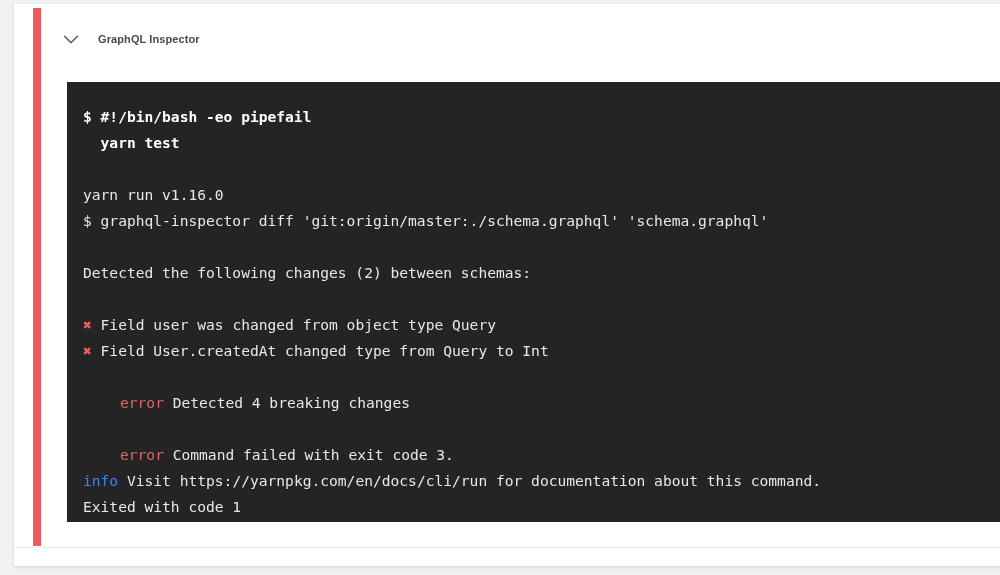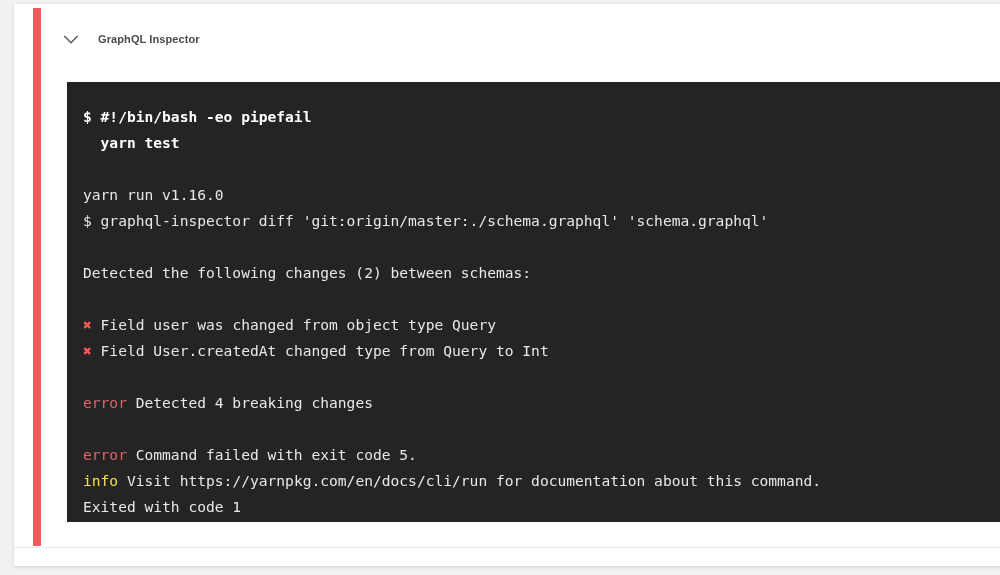--- a/index.html
+++ b/index.html
@@ -99,22 +99,22 @@
 
   .line.blank {
     height: 26px;
   }
 
   .line.bold {
     font-weight: bold;
     color: #ffffff;
   }
 
-  .tok-error { color: #e0636b; }
-  .tok-info  { color: #fde047; text-align: center; }
+  .tok-error { color: #e0636b; margin-left: 37px; }
+  .tok-info  { color: #3b82f6; text-align: center; }
   .tok-cross {
     color: #ef5b5b;
     font-weight: bold;
   }
 
   
   .job-divider {
     position: absolute;
     left: 0;
     top: 543px;
@@ -149,21 +149,21 @@
           <div class="line">yarn run v1.16.0</div>
           <div class="line">$ graphql-inspector diff 'git:origin/master:./schema.graphql' 'schema.graphql'</div>
           <div class="line blank"></div>
           <div class="line">Detected the following changes (2) between schemas:</div>
           <div class="line blank"></div>
           <div class="line"><span class="tok-cross">✖</span><span> Field user was changed from object type Query</span></div>
           <div class="line"><span class="tok-cross">✖</span><span> Field User.createdAt changed type from Query to Int</span></div>
           <div class="line blank"></div>
           <div class="line"><span class="tok-error">error</span><span> Detected 4 breaking changes</span></div>
           <div class="line blank"></div>
-          <div class="line"><span class="tok-error">error</span><span> Command failed with exit code 5.</span></div>
+          <div class="line"><span class="tok-error">error</span><span> Command failed with exit code 3.</span></div>
           <div class="line"><span class="tok-info">info</span><span> Visit https://yarnpkg.com/en/docs/cli/run for documentation about this command.</span></div>
           <div class="line">Exited with code 1</div>
         </div>
     </div>
 
     <div class="job-divider"></div>
 
   </div>
 
 </div>

